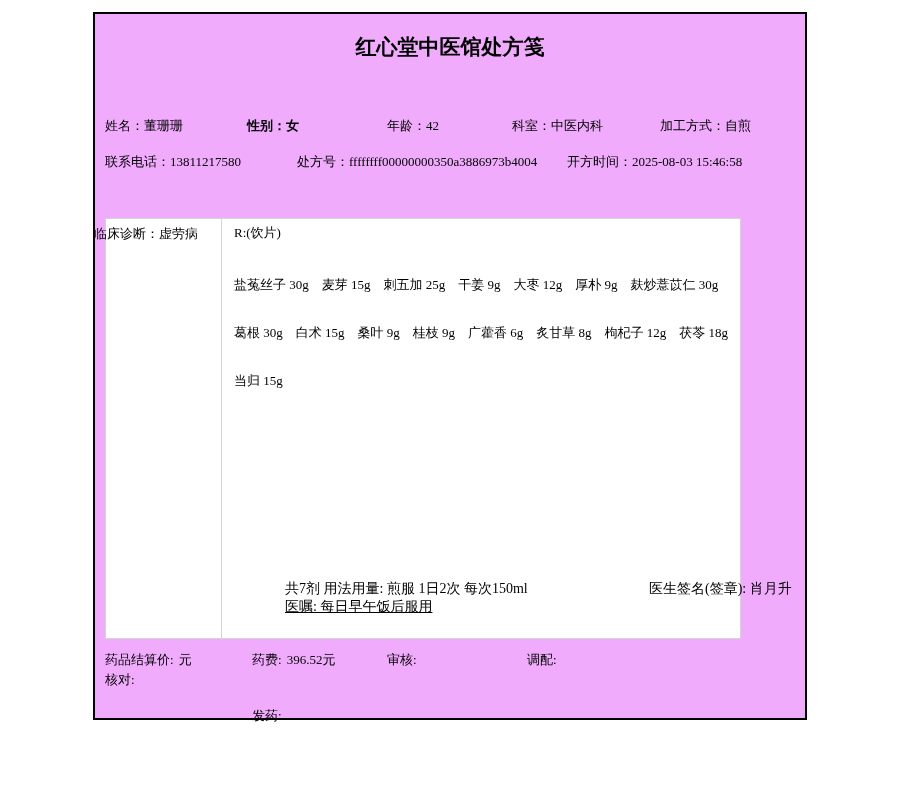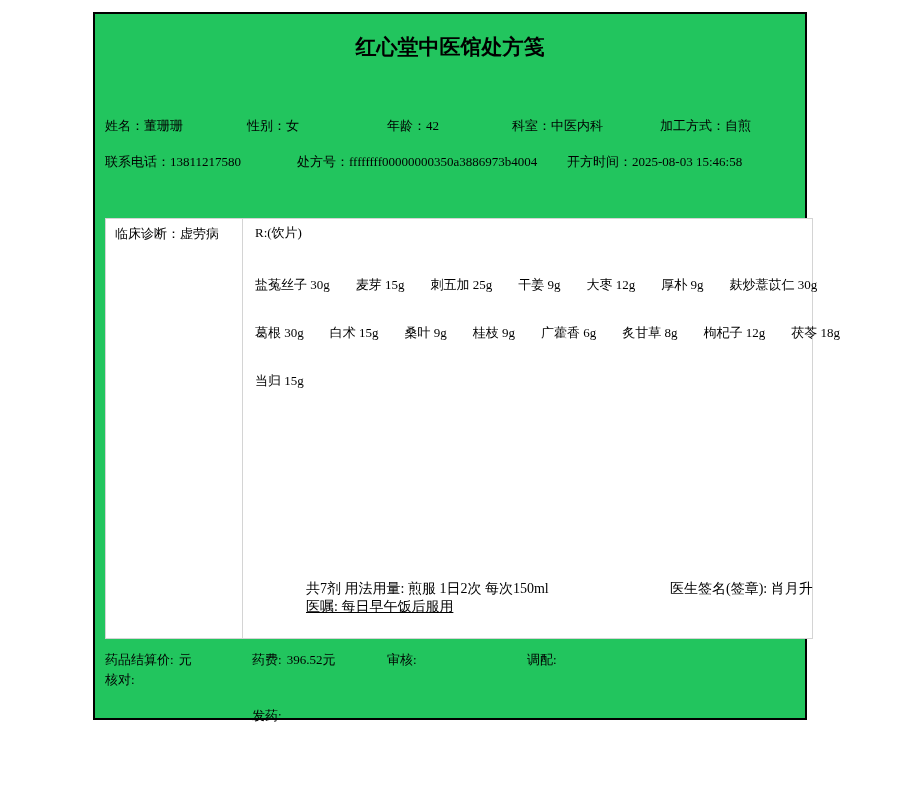--- a/index.html
+++ b/index.html
@@ -3,55 +3,55 @@
 <meta charset="utf-8">
 <style>
   html, body { margin:0; padding:0; }
   body {
     width:900px; height:800px; background:#ffffff; color:#000000;
     font-family:"Liberation Serif","DejaVu Serif",serif;
     position:relative; overflow:hidden;
   }
   .page {
     position:absolute; left:93px; top:12px; width:714px; height:708px;
-    border:2px solid #000; box-sizing:border-box; background:#22c55e;
+    border:2px solid #000; box-sizing:border-box; background:#f0abfc;
   }
   .title {
     position:absolute; top:22px; left:0; width:100%;
     text-align:center; font-size:21px; font-weight:bold; line-height:22px;
   }
   .field { position:absolute; font-size:13px; line-height:16px; white-space:nowrap; }
   .footer-field .fvalue { margin-left:5px; }
   .rx-table {
-    position:absolute; left:10px; top:204px; width:708px; height:421px;
-    border:1px solid #d4d4d4; box-sizing:border-box; display:flex; background:#fff;
+    position:absolute; left:10px; top:204px; width:636px; height:421px;
+    border:1px solid #d4d4d4; box-sizing:border-box; display:flex; background:#fff;justify-content:flex-end;
   }
   .diag-cell {
     width:137px; min-width:137px; box-sizing:border-box;
     border-right:1px solid #d4d4d4; padding:6px 9px; font-size:13px; line-height:17px;
   }
   .rx-cell { flex:1; position:relative; padding:6px 12px; box-sizing:border-box; font-size:13px; }
   .rx-header { line-height:16px; margin-bottom:36px; }
-  .herb-line { display:flex; gap:26px; line-height:16px; margin-bottom:32px; white-space:nowrap; }
+  .herb-line { display:flex; gap:13px; line-height:16px; margin-bottom:32px; white-space:nowrap; }
   .herb { white-space:nowrap; }
   .usage { position:absolute; left:24px; right:12px; bottom:22px; font-size:14px;margin-left:39px; }
   .usage-row1 { position:relative; line-height:18px; white-space:nowrap; }
   .signature { position:absolute; left:364px; top:0; white-space:nowrap; }
   .advice { line-height:18px; white-space:nowrap;text-decoration:underline; }
   .note { position:absolute; left:10px; top:678px; font-size:13px; line-height:16px; white-space:nowrap; }
 </style>
 </head>
 <body>
 
 <div class="page">
 
   <div class="title">红心堂中医馆处方笺</div>
 
   <span class="field" style="left:10px; top:104px;"><span>姓名：</span><span>董珊珊</span></span>
-  <span class="field" style="left:152px; top:104px;"><span>性别：</span><span>女</span></span>
+  <span class="field" style="left:152px; top:104px;font-weight:bold;"><span>性别：</span><span>女</span></span>
   <span class="field" style="left:292px; top:104px;"><span>年龄：</span><span>42</span></span>
   <span class="field" style="left:417px; top:104px;"><span>科室：</span><span>中医内科</span></span>
   <span class="field" style="left:565px; top:104px;"><span>加工方式：</span><span>自煎</span></span>
 
   <span class="field" style="left:10px; top:140px;"><span>联系电话：</span><span>13811217580</span></span>
   <span class="field" style="left:202px; top:140px;"><span>处方号：</span><span>ffffffff00000000350a3886973b4004</span></span>
   <span class="field" style="left:472px; top:140px;"><span>开方时间：</span><span>2025-08-03 15:46:58</span></span>
 
   <div class="rx-table">
     <div class="diag-cell">

